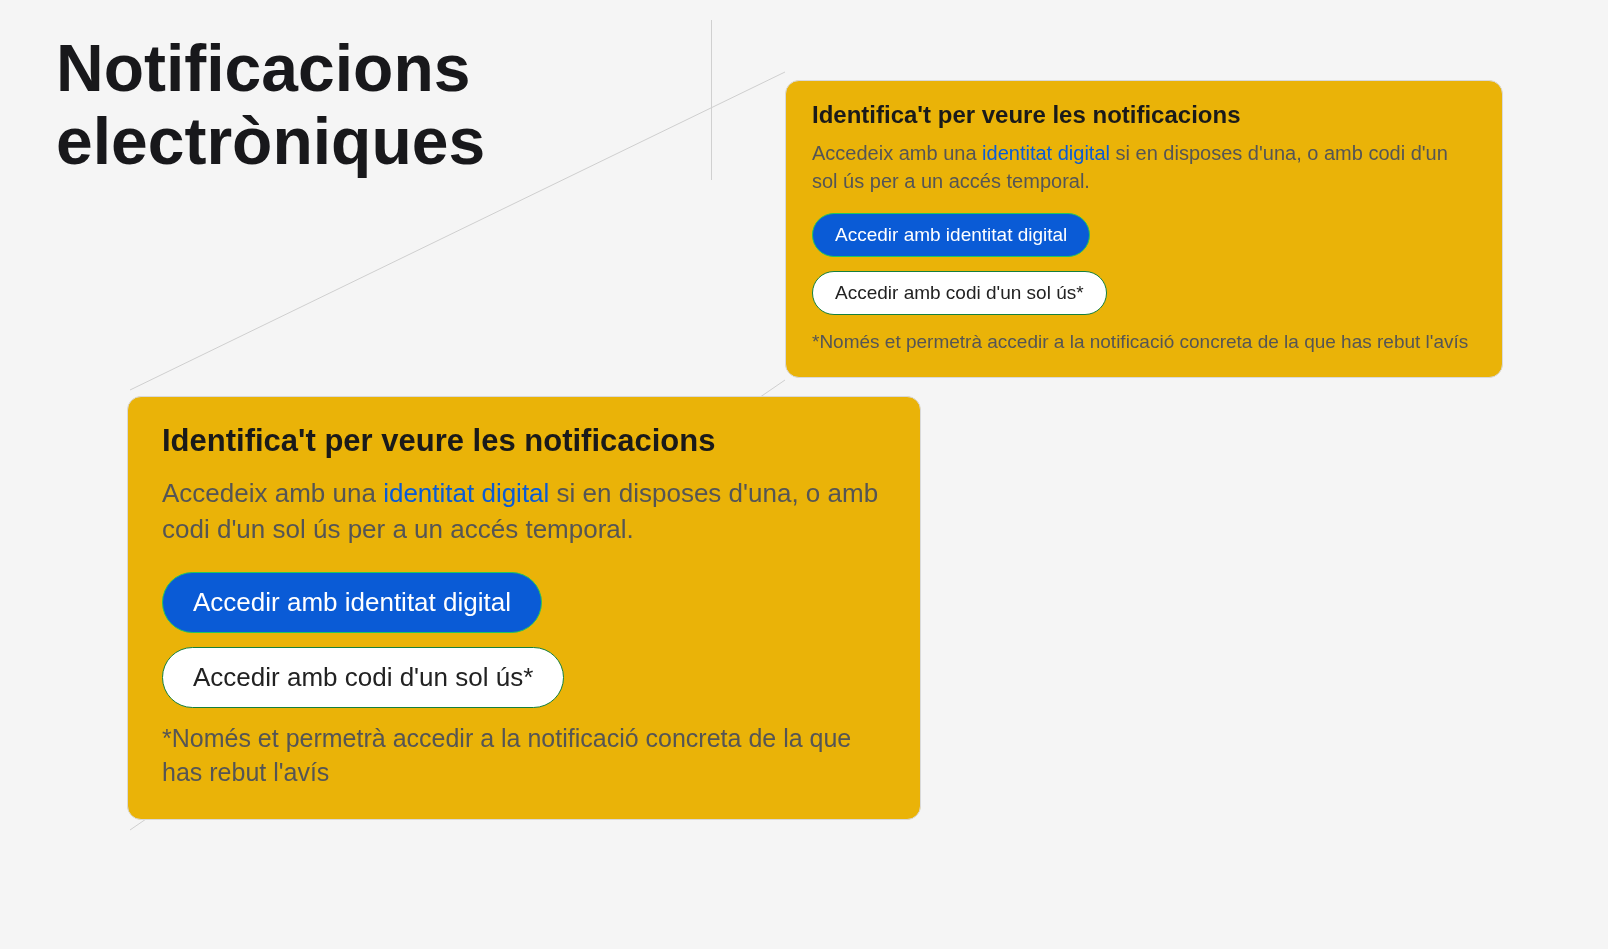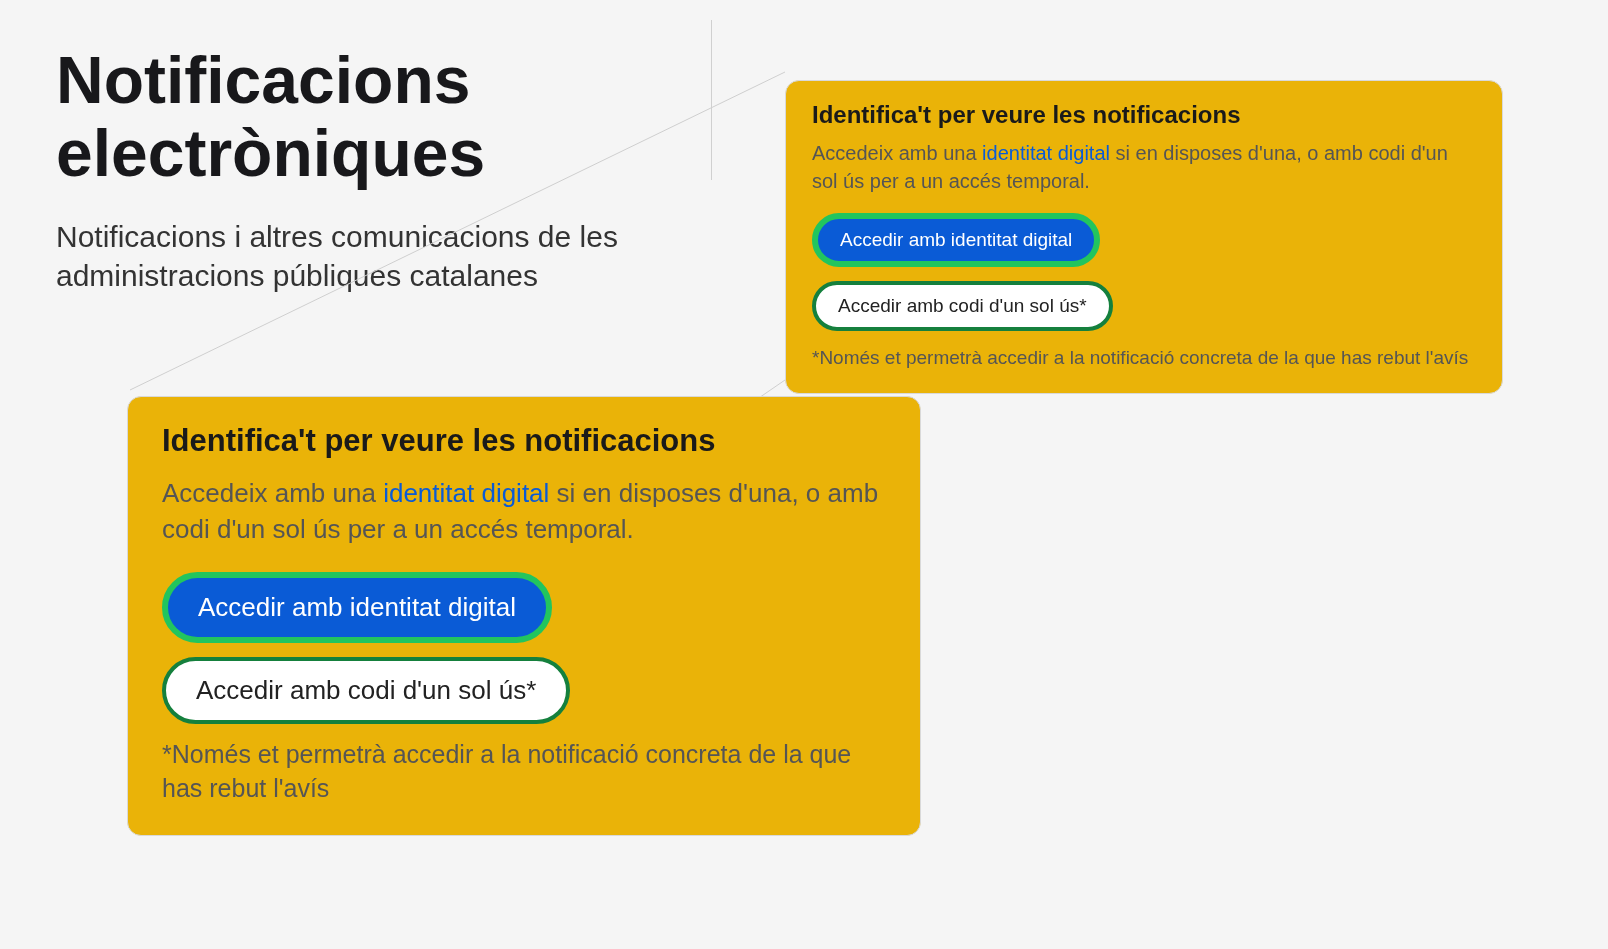--- a/index.html
+++ b/index.html
@@ -20,21 +20,20 @@
       top: 32px;
       width: 640px;
     }
 
     .page-title {
       font-size: 66px;
       font-weight: 800;
       line-height: 1.1;
       color: #18181b;
       margin-bottom: 28px;
-      margin-top: 12px;
     }
 
     .page-subtitle {
       font-size: 30px;
       font-weight: 400;
       line-height: 1.3;
       color: #333;
       margin-bottom: 22px;
     }
 
@@ -141,45 +140,44 @@
       display: inline-block;
       border: none;
       cursor: pointer;
       font-family: inherit;
       margin-bottom: 14px;
     }
 
     .btn-primary {
       background: #0a5bd6;
       color: #fff;
-      border: 6px solid #22c55e;
+      border: 1px solid #22c55e;
     }
 
     .btn-secondary {
       background: #fff;
       color: #222;
-      border: 4px solid #15803d;
+      border: 1px solid #15803d;
     }
 
     .btn-row { display: block; }
 
     
     .connector {
       position: absolute;
       pointer-events: none;
     }
     .connector svg { overflow: visible; }
     .connector line { stroke: #cfcfcf; stroke-width: 1; }
   </style>
 </head>
 <body>
 
 <div class="left-col">
   <h1 class="page-title">Notificacions electròniques</h1>
-  <p class="page-subtitle">Notificacions i altres comunicacions de les administracions públiques catalanes</p>
 </div>
 
 <div class="vdiv"></div>
 
 <div class="card card-small">
   <h2 class="card-title">Identifica't per veure les notificacions</h2>
   <p class="card-desc">
     <span>Accedeix amb una </span><a class="link">identitat digital</a><span> si en disposes d'una, o amb codi d'un sol ús per a un accés temporal.</span>
   </p>
   <div class="btn-row">

